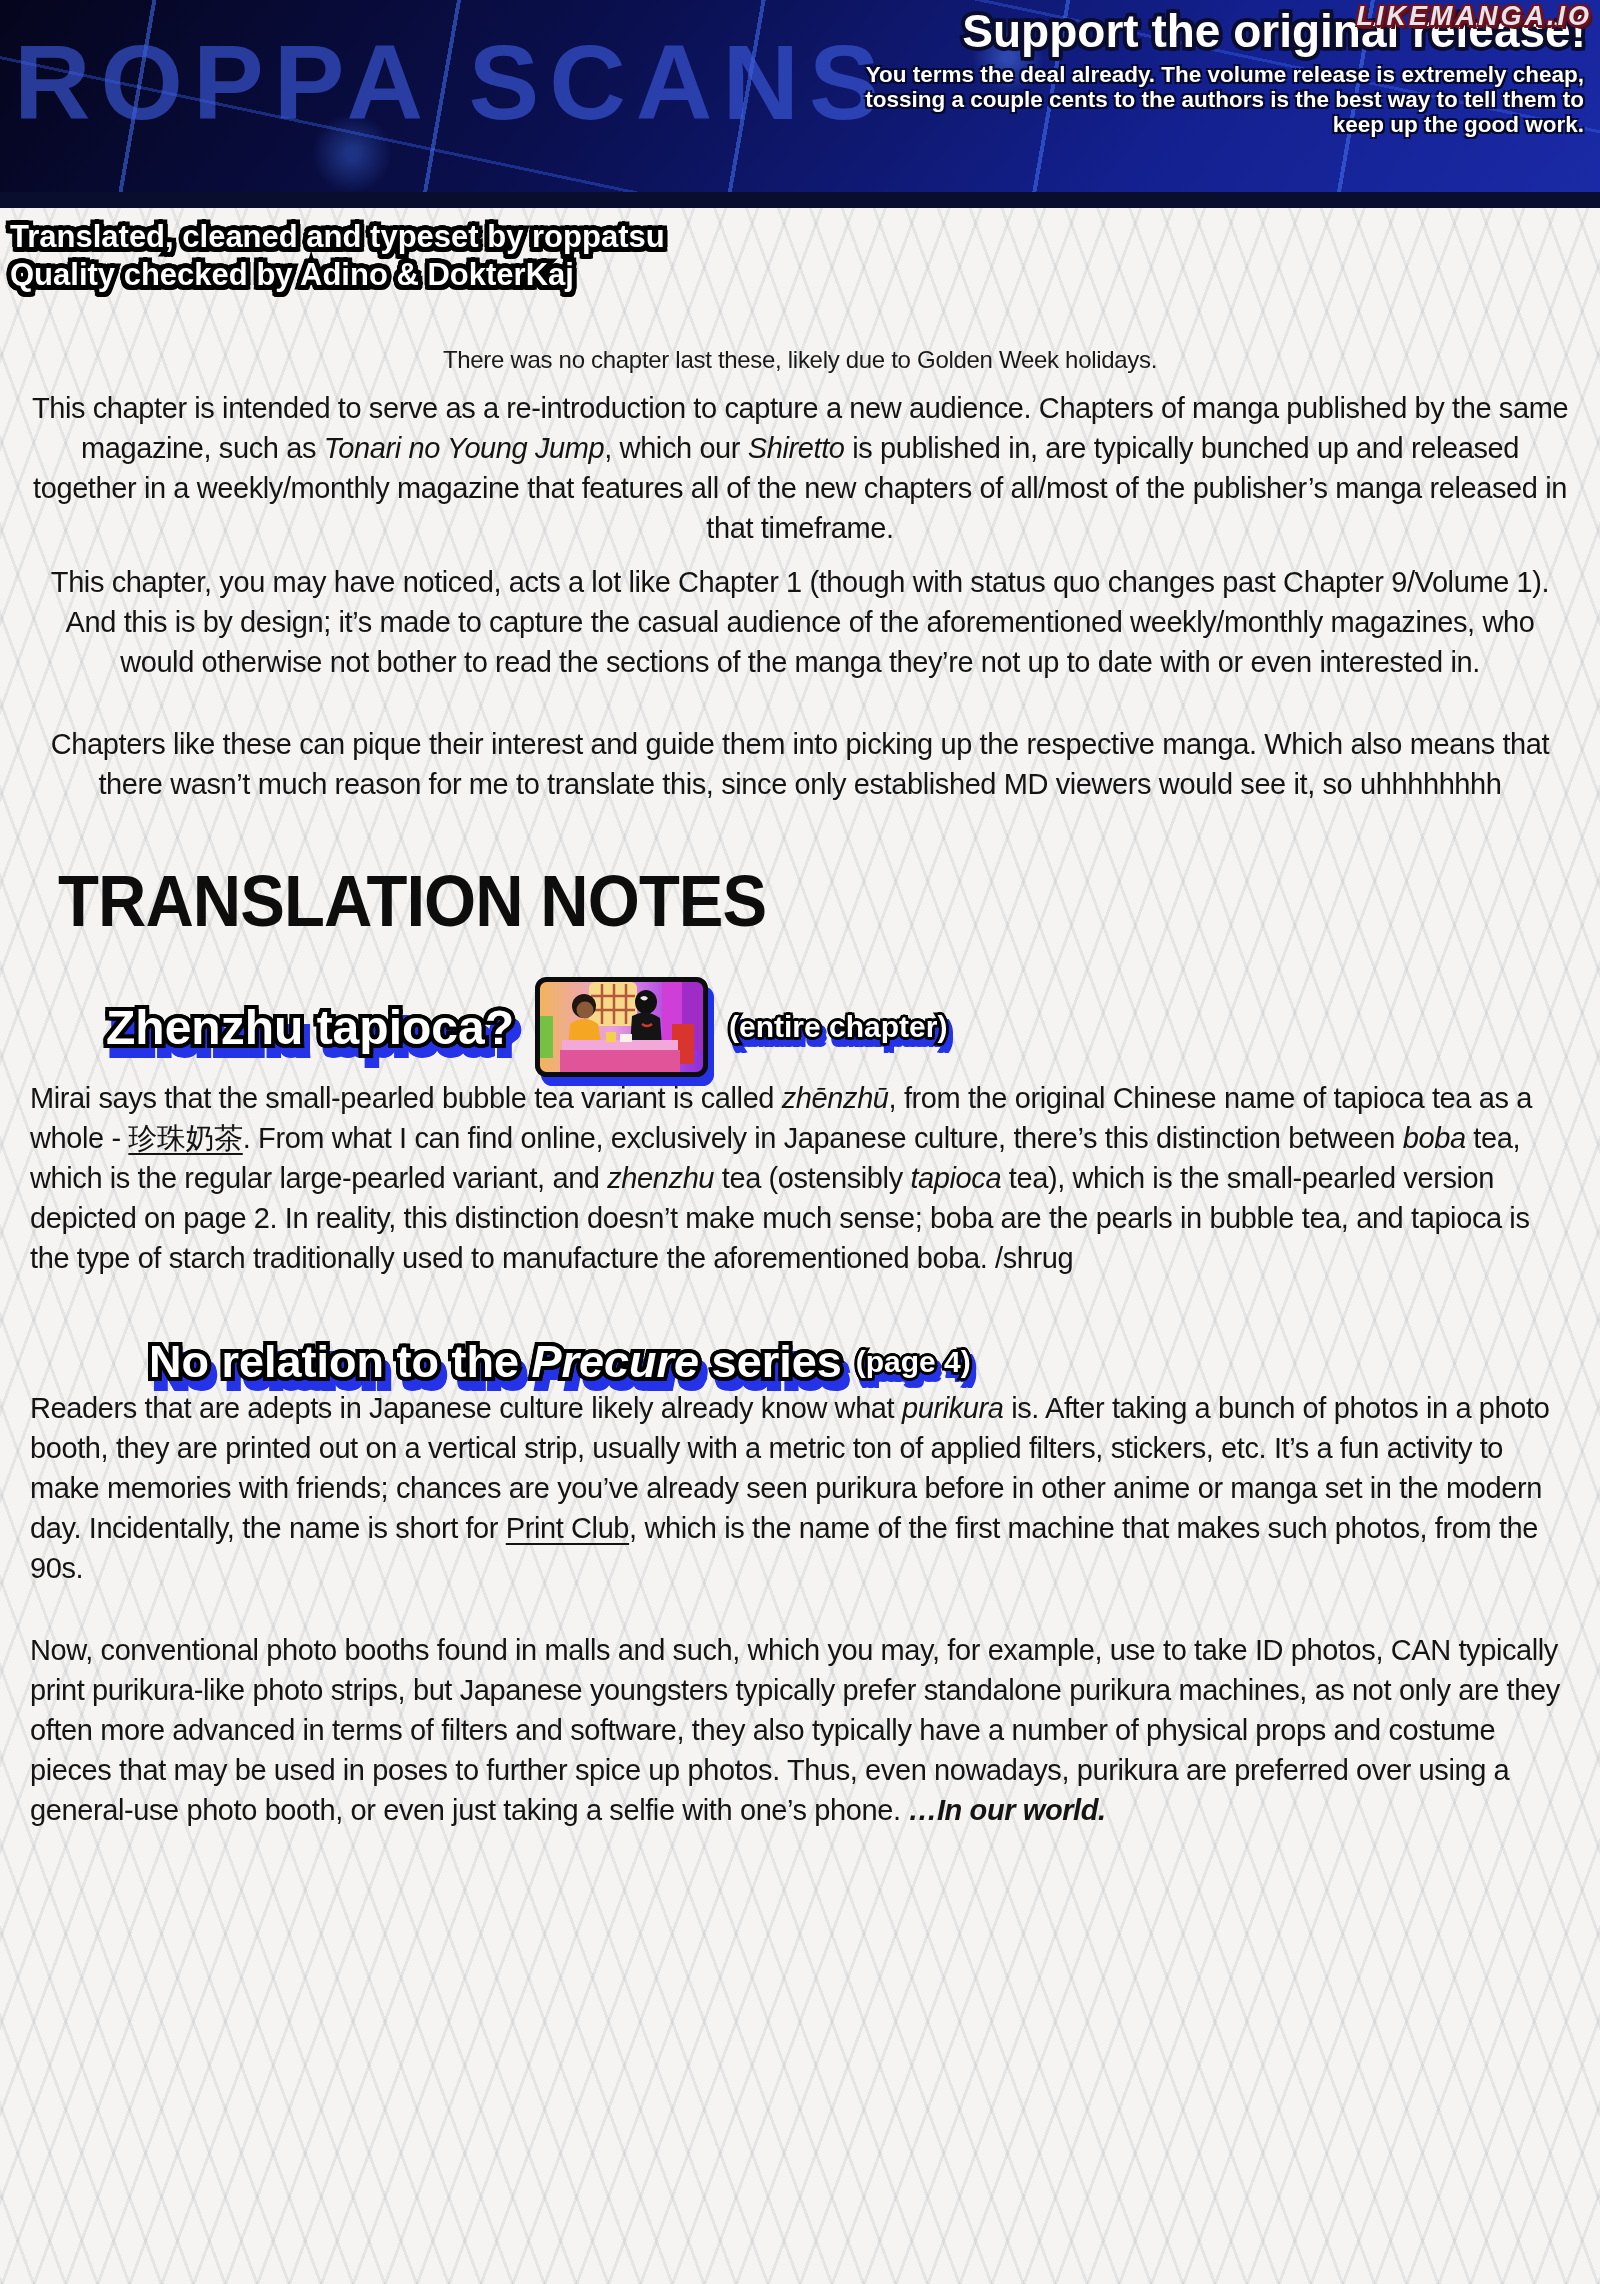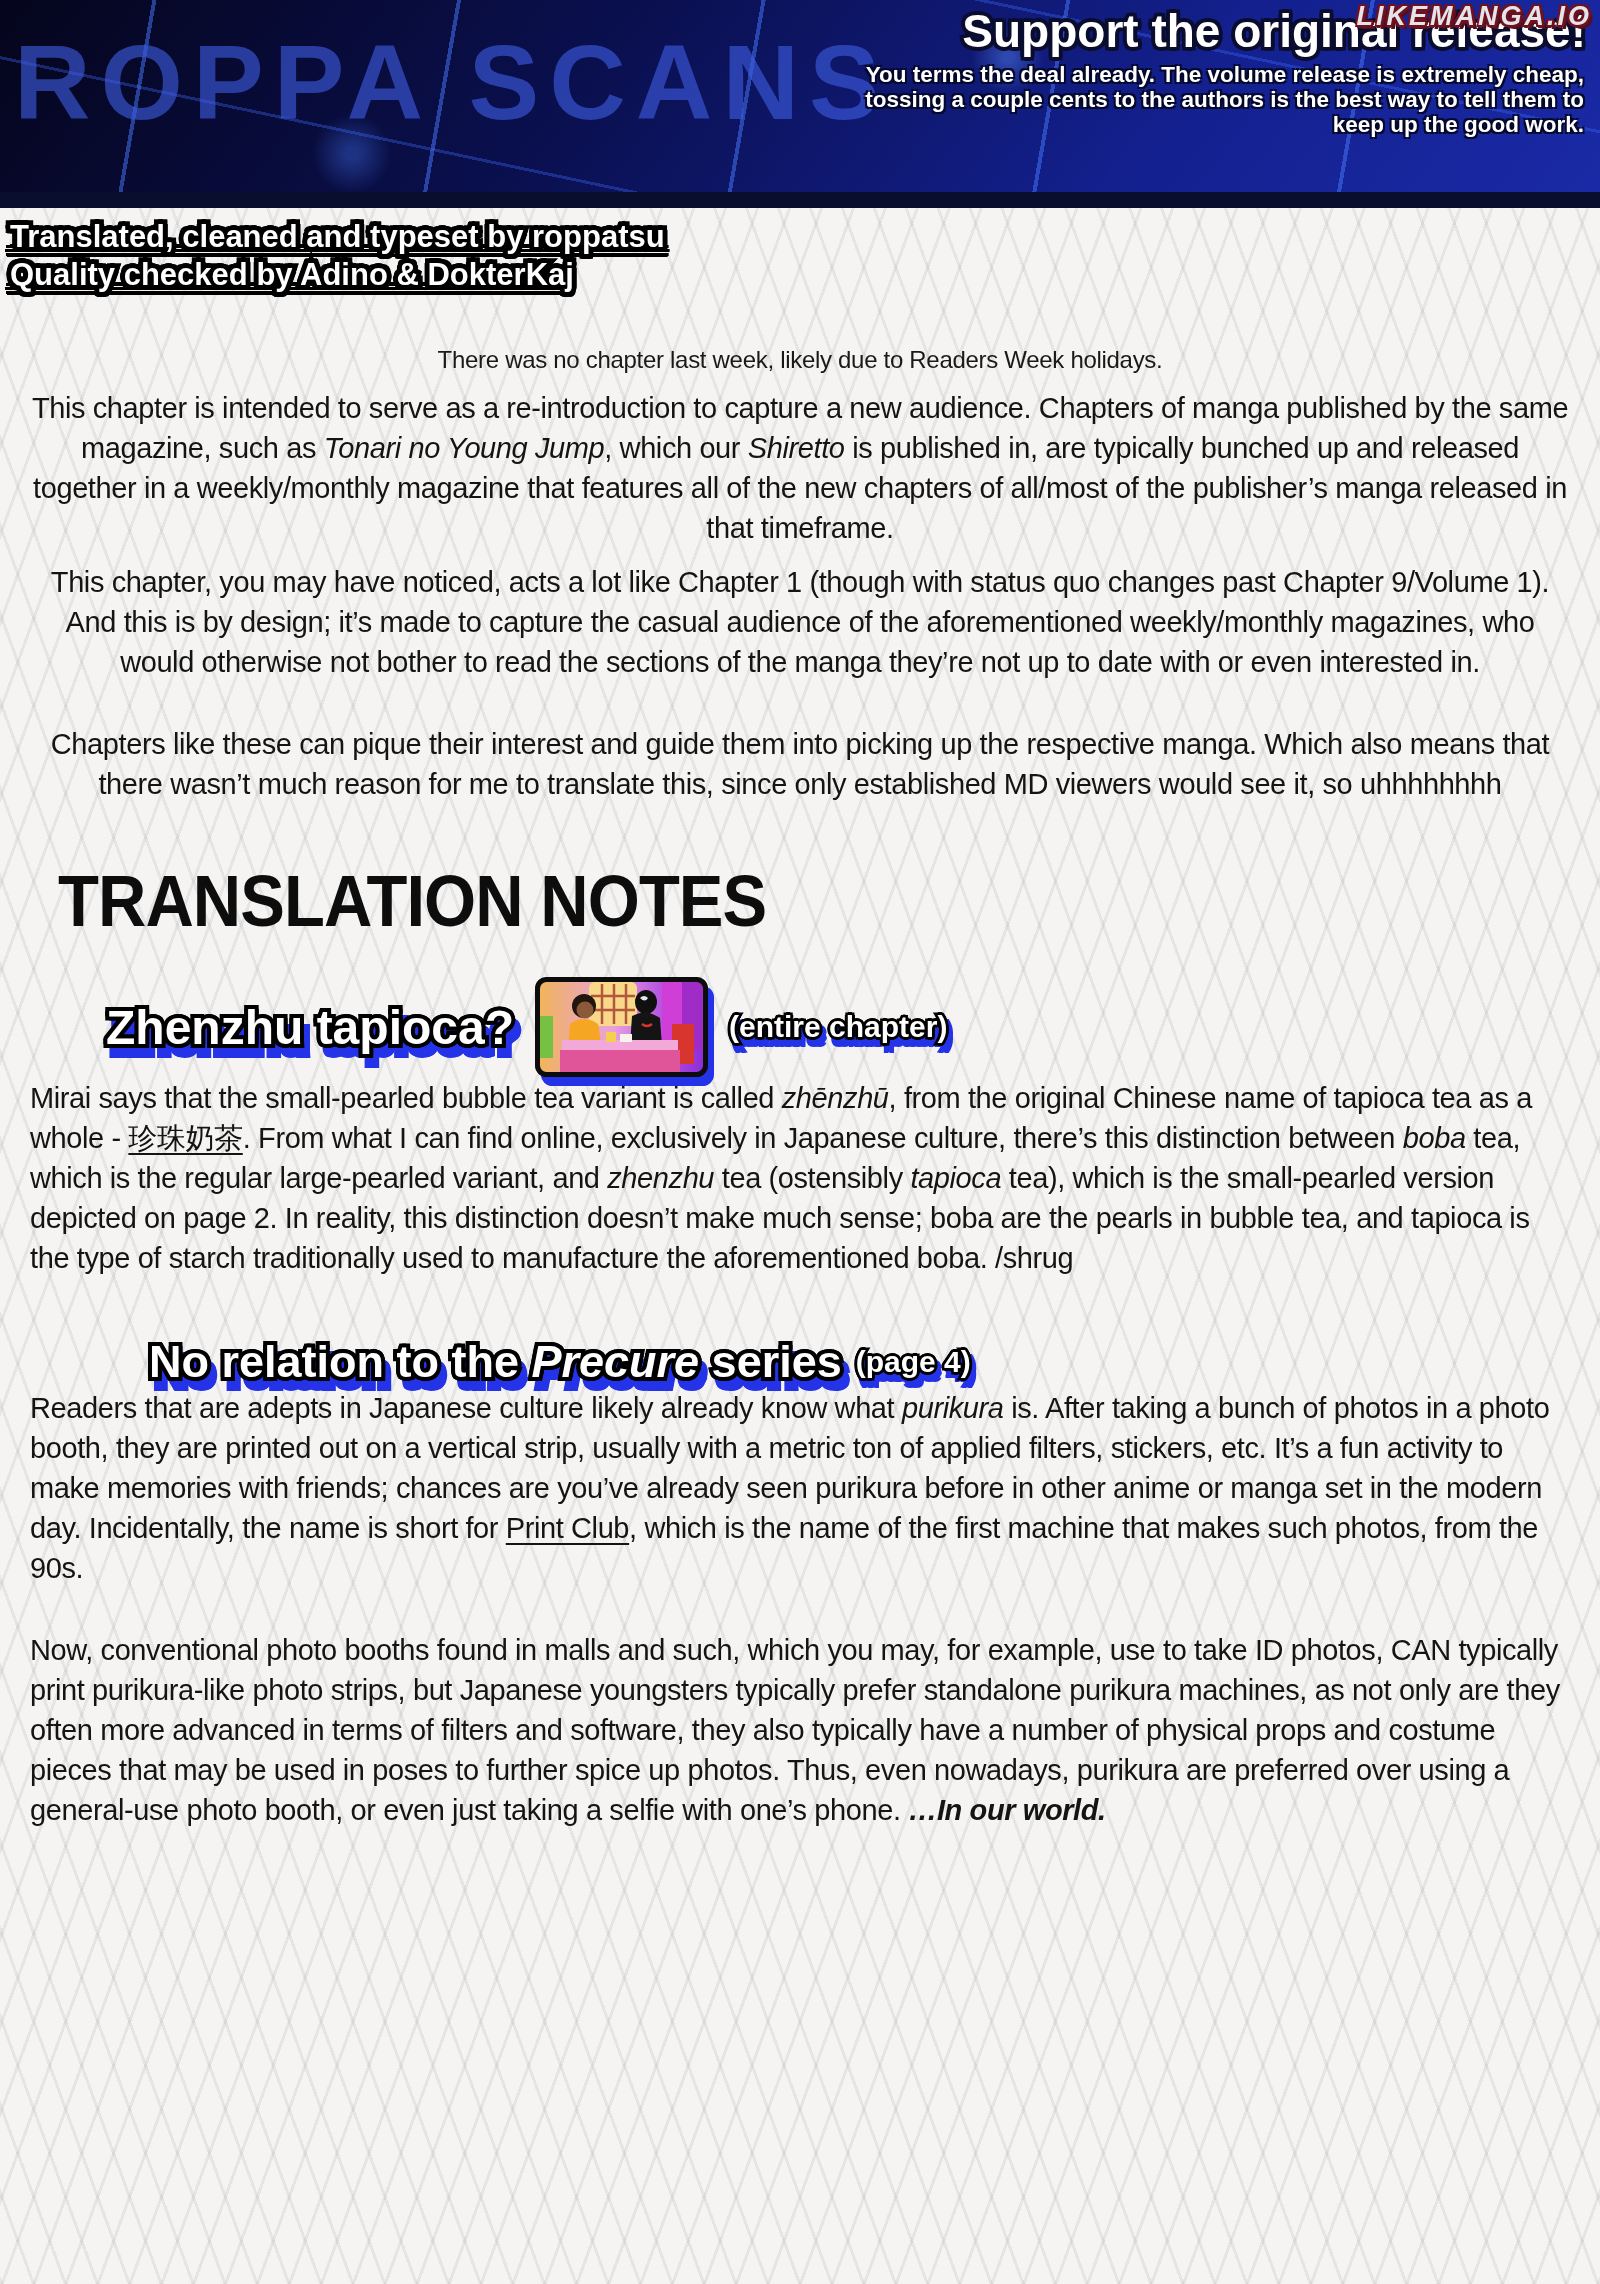--- a/index.html
+++ b/index.html
@@ -40,21 +40,21 @@
     -webkit-text-stroke:7px #0b0d2e;paint-order:stroke fill;
     text-shadow:-3px -3px 0 #0b0d2e,3px -3px 0 #0b0d2e,-3px 3px 0 #0b0d2e,3px 3px 0 #0b0d2e,0 4px 0 #0b0d2e,4px 0 0 #0b0d2e,0 -4px 0 #0b0d2e,-4px 0 0 #0b0d2e;
   }
   .subtext{
     position:absolute;top:62px;right:16px;z-index:2;
     font-size:22.5px;font-weight:bold;line-height:25px;color:#fff;
     text-align:right;white-space:pre-line;
     text-shadow:-2px -2px 0 rgba(5,8,40,.95),2px -2px 0 rgba(5,8,40,.95),-2px 2px 0 rgba(5,8,40,.95),2px 2px 0 rgba(5,8,40,.95);
   }
   
-  .credits{margin:10px 0 0 10px;line-height:38px;text-decoration:underline;}
+  .credits{margin:10px 0 0 10px;line-height:38px;}
   .credit-line{
     display:table;font-size:31px;font-weight:bold;color:#fff;white-space:nowrap;
     -webkit-text-stroke:9px #000;paint-order:stroke fill;
     text-shadow:-4px -4px 0 #000,4px -4px 0 #000,-4px 4px 0 #000,4px 4px 0 #000,0 5px 0 #000,5px 0 0 #000,0 -5px 0 #000,-5px 0 0 #000,3px 5px 0 #000,-3px 5px 0 #000;
   }
   
   .intro-note{margin:52px 20px 0;text-align:center;font-size:24px;color:#191919;letter-spacing:-.3px;}
   .para{font-size:29px;line-height:40px;color:#141414;letter-spacing:-.4px;margin:0 30px 0;}
   .para.center{text-align:center;margin-top:14px;}
   .para.gap{margin-top:42px;}
@@ -102,21 +102,21 @@
 tossing a couple cents to the authors is the best way to tell them to
 keep up the good work.</div>
   </header>
   <div class="banner-strip"></div>
 
   <div class="credits">
     <div class="credit-line">Translated, cleaned and typeset by roppatsu</div>
     <div class="credit-line">Quality checked by Adino &amp; DokterKaj</div>
   </div>
 
-  <p class="intro-note">There was no chapter last week, likely due to Readers Week holidays.</p>
+  <p class="intro-note">There was no chapter last these, likely due to Golden Week holidays.</p>
 
   <p class="para center"><span>This chapter is intended to serve as a re-introduction to capture a new audience. Chapters of manga published by the same magazine, such as </span><span class="s-i">Tonari no Young Jump</span><span>, which our </span><span class="s-i">Shiretto</span><span> is published in, are typically bunched up and released together in a weekly/monthly magazine that features all of the new chapters of all/most of the publisher’s manga released in that timeframe.</span></p>
   <p class="para center"><span>This chapter, you may have noticed, acts a lot like Chapter 1 (though with status quo changes past Chapter 9/Volume 1). And this is by design; it’s made to capture the casual audience of the aforementioned weekly/monthly magazines, who would otherwise not bother to read the sections of the manga they’re not up to date with or even interested in.</span></p>
   <p class="para center gap"><span>Chapters like these can pique their interest and guide them into picking up the respective manga. Which also means that there wasn’t much reason for me to translate this, since only established MD viewers would see it, so uhhhhhhhh</span></p>
 
   <h1 class="tn-title">TRANSLATION NOTES</h1>
 
   <div class="note-row">
     <span class="oheading big">
       <span class="olayer shadow"><span>Zhenzhu tapioca?</span></span>

